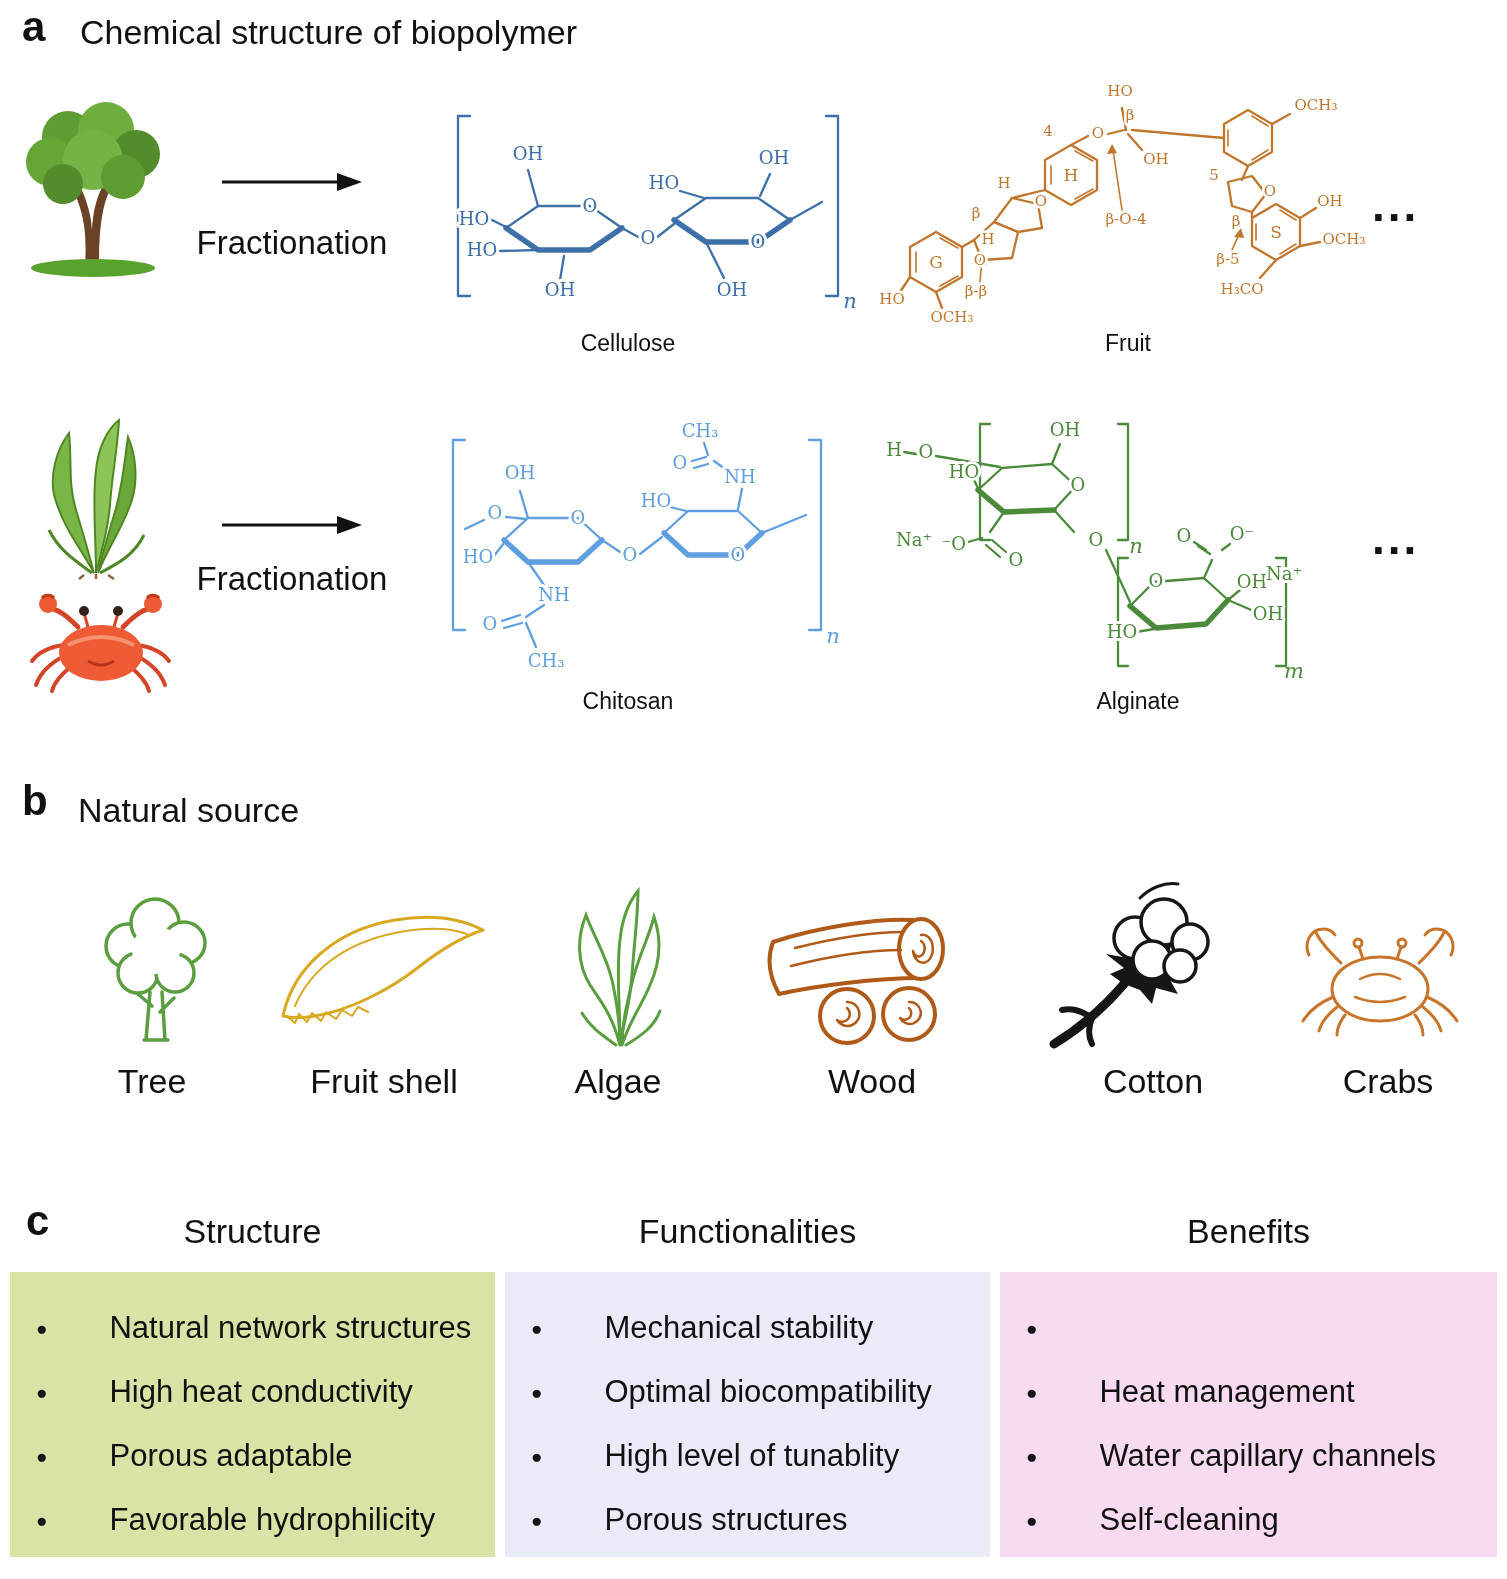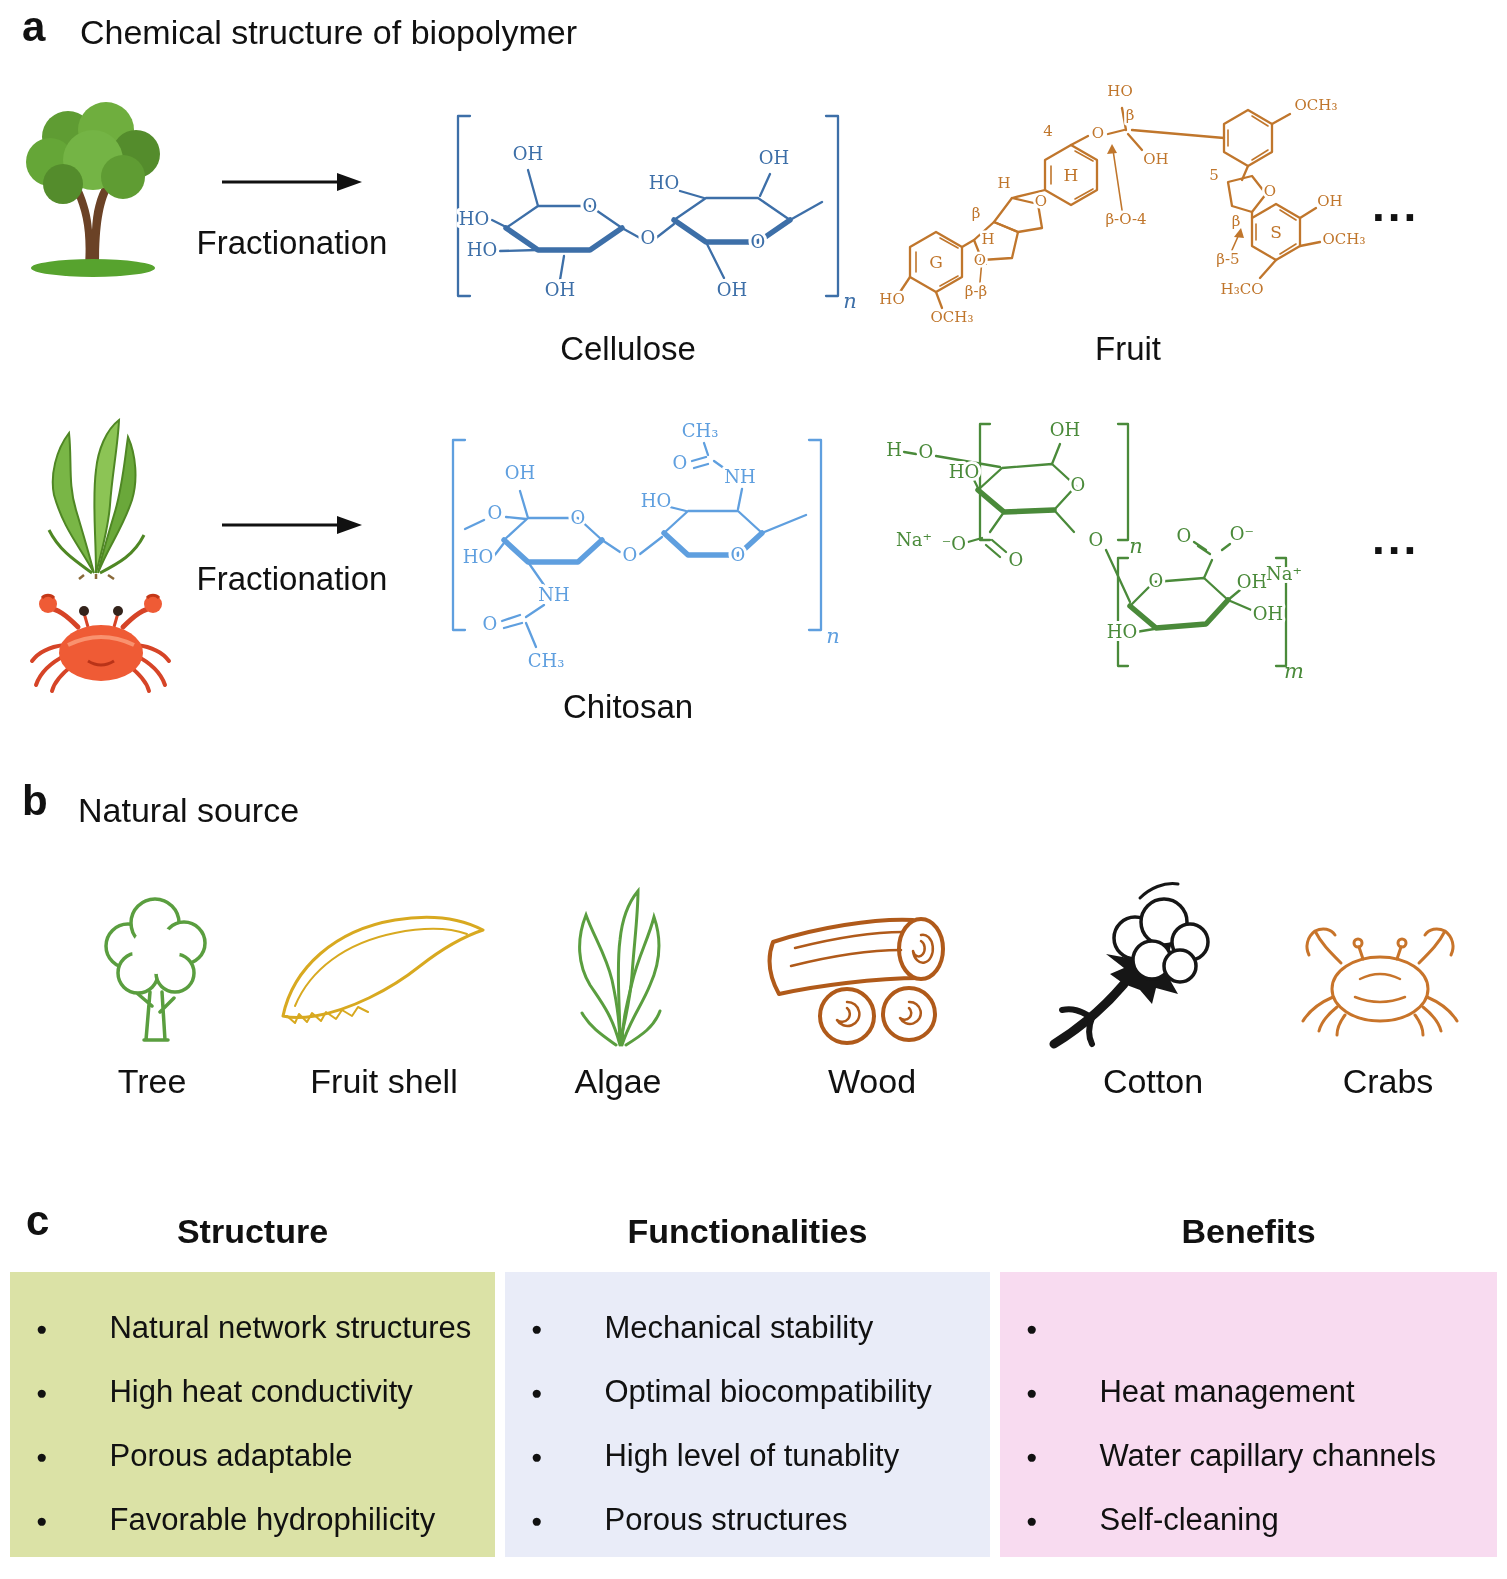--- a/index.html
+++ b/index.html
@@ -3,24 +3,24 @@
 <meta charset="utf-8">
 <style>
   * { margin:0; padding:0; box-sizing:border-box; }
   html,body { background:#ffffff; }
   body { font-family:"Liberation Sans", sans-serif; color:#111111; }
   .page { position:relative; width:1507px; height:1579px; background:#ffffff; overflow:hidden; }
   .abs { position:absolute; }
   .panel-label { position:absolute; font-size:42px; font-weight:600; color:#111; line-height:1; }
   .panel-title { position:absolute; font-size:34px; font-weight:400; color:#111; line-height:1.2; }
   .process-label { position:absolute; font-size:33px; text-align:center; color:#111; }
-  .name-label { position:absolute; font-size:33px; text-align:center; color:#111; }
+  .name-label { position:absolute; font-size:23px; text-align:center; color:#111; }
   .ellipsis { position:absolute; font-size:46px; font-weight:700; letter-spacing:3px; color:#111; line-height:1; }
   .src-label { position:absolute; font-size:34px; text-align:center; color:#111; }
-  .col-header { position:absolute; font-size:34px; text-align:center; color:#111;font-weight:bold; }
+  .col-header { position:absolute; font-size:34px; text-align:center; color:#111; }
   .benefit-box { position:absolute; height:285px; padding:24px 10px 0 26px; }
   .benefit-item { display:flex; align-items:center; gap:17px; height:64px; }
   .benefit-item .bullet { font-size:19px; line-height:1; color:#111; }
   .benefit-item .txt { font-size:31px; color:#111; white-space:nowrap;margin-left:45px; }
   
   .chem text { text-anchor:middle; }
   .chem text.atom { font-family:"DejaVu Serif", serif; font-size:18px; fill:currentColor;
                     paint-order:stroke; stroke:#ffffff; stroke-width:6px; stroke-linejoin:round; }
   .chem text.sub { font-family:"DejaVu Serif", serif; font-style:italic; font-size:21px; fill:currentColor; }
   .chem path, .chem line, .chem polyline { stroke:currentColor; stroke-width:2.3px; fill:none;
@@ -275,20 +275,21 @@
       <text class="atom" x="278" y="177">O</text>
       <text class="atom" x="306" y="132">O</text>
       <text class="atom" x="364" y="130">O⁻</text>
       <text class="atom" x="374" y="178">OH</text>
       <text class="atom" x="406" y="170">Na⁺</text>
       <text class="atom" x="244" y="228">HO</text>
       <text class="atom" x="390" y="210">OH</text>
       <text class="sub" x="416" y="268">m</text>
     </svg>
   </div>
+  <div class="name-label" style="left:938px;top:688px;width:400px">Alginate</div>
   <div class="ellipsis" style="left:1372px;top:515px">...</div>
 
   <div class="panel-label" style="left:22px;top:780px">b</div>
   <div class="panel-title" style="left:78px;top:790px">Natural source</div>
 
   <div class="abs" style="left:80px;top:888px">
     <svg width="150" height="165" viewBox="0 0 150 165">
       <g stroke="#5a9e3f" stroke-width="3.5" fill="#ffffff" stroke-linecap="round" stroke-linejoin="round">
         <circle cx="48" cy="58" r="22"></circle>
         <circle cx="75" cy="35" r="24"></circle>

